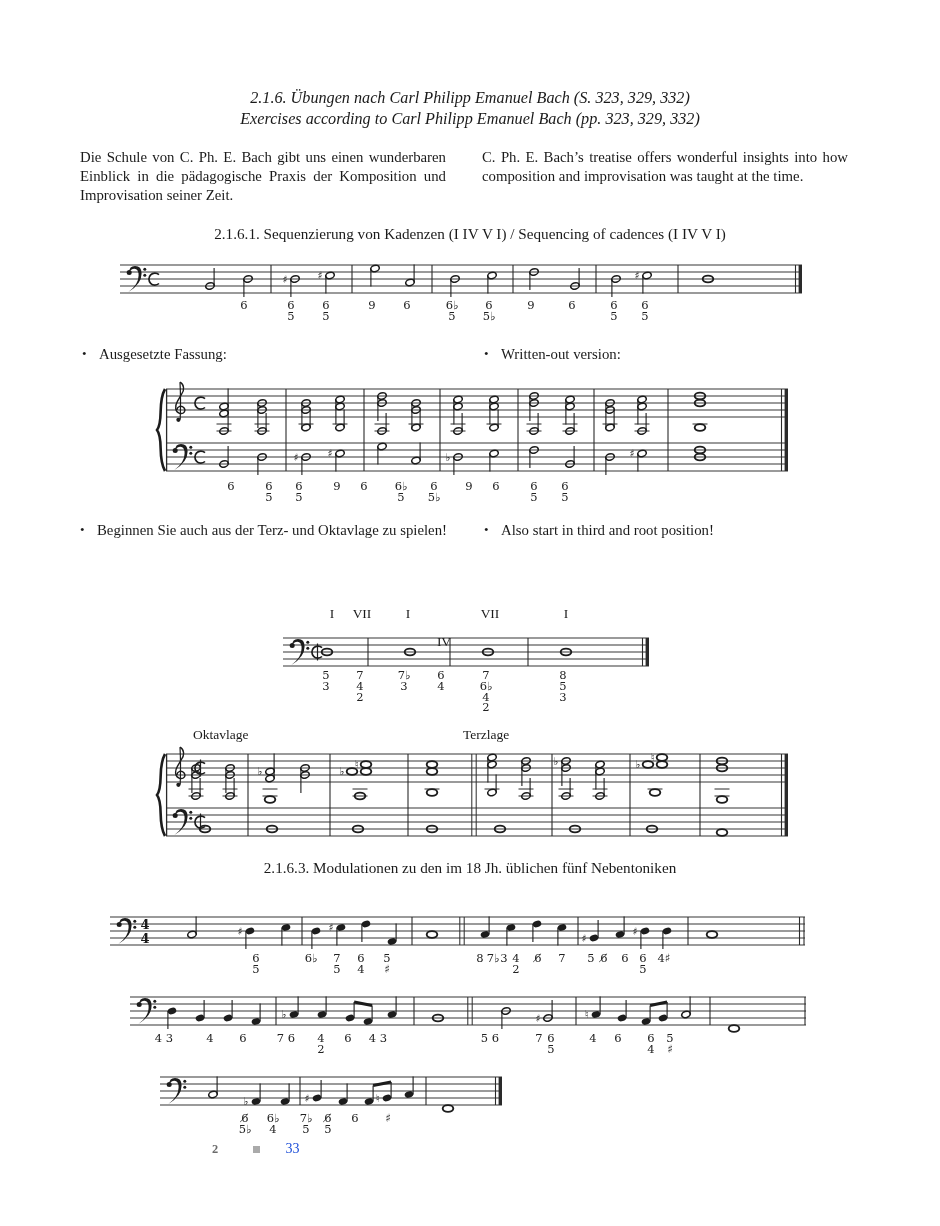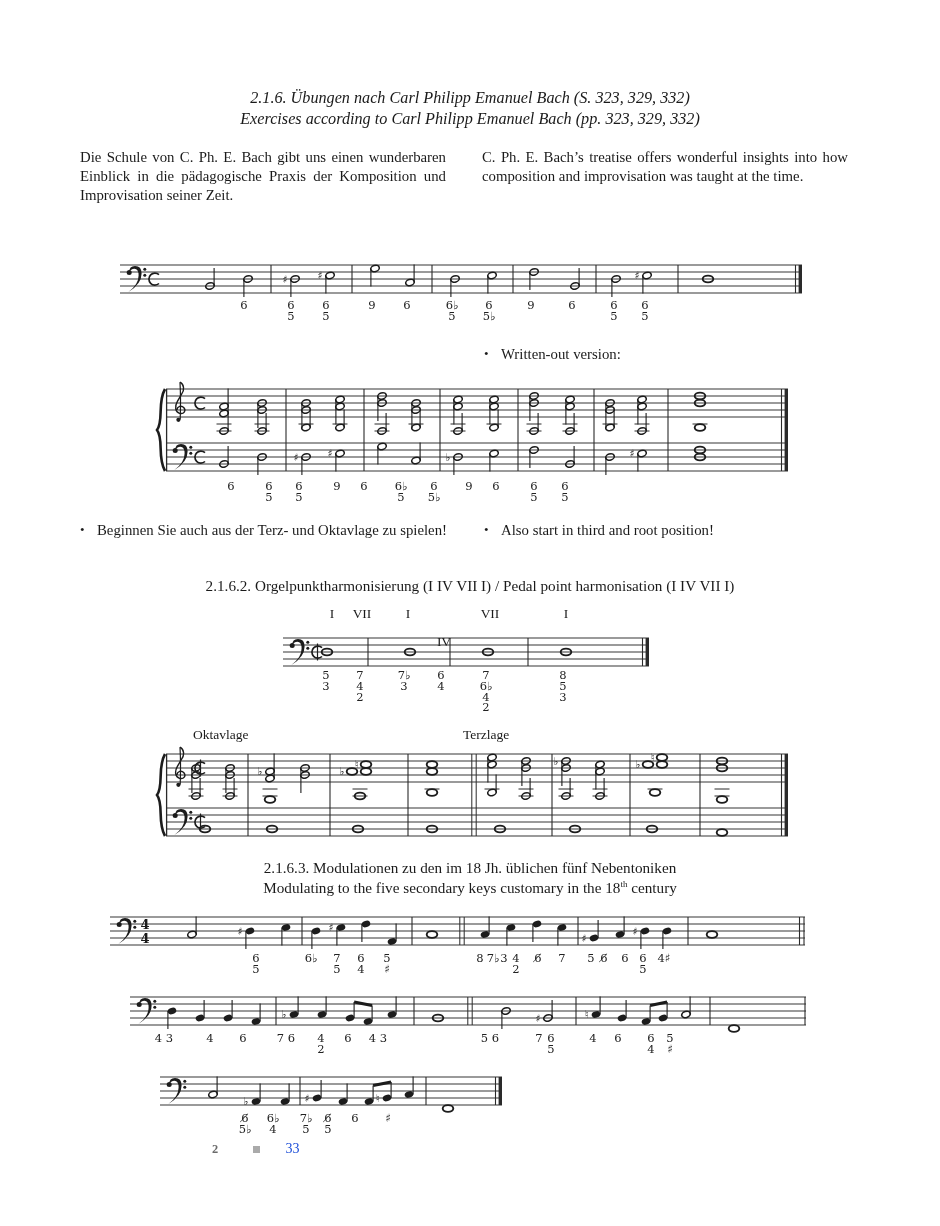--- a/index.html
+++ b/index.html
@@ -38,20 +38,21 @@
     <div>Exercises according to Carl Philipp Emanuel Bach (pp. 323, 329, 332)</div>
   </div>
 
   <div class="abs col" style="left:80px;top:148px;width:366px">
     <p>Die Schule von C. Ph. E. Bach gibt uns einen wunderbaren Einblick in die pädagogische Praxis der Komposition und Improvisation seiner Zeit.</p>
   </div>
   <div class="abs col" style="left:482px;top:148px;width:366px">
     <p>C. Ph. E. Bach’s treatise offers wonderful insights into how composition and improvisation was taught at the time.</p>
   </div>
 
+  <div class="abs center heading" style="top:225px">2.1.6.1. Sequenzierung von Kadenzen (I IV V I) / Sequencing of cadences (I IV V I)</div>
 
   <svg class="staff" style="left: 118px; top: 256px; width: 688px; height: 46px;" viewBox="0 0 688 46">
       <g transform="translate(2 0)">
         <line x1="0" y1="9" x2="682" y2="9" stroke="#2a2a2a" stroke-width="0.95"></line>
         <line x1="0" y1="16" x2="682" y2="16" stroke="#2a2a2a" stroke-width="0.95"></line>
         <line x1="0" y1="23" x2="682" y2="23" stroke="#2a2a2a" stroke-width="0.95"></line>
         <line x1="0" y1="30" x2="682" y2="30" stroke="#2a2a2a" stroke-width="0.95"></line>
         <line x1="0" y1="37" x2="682" y2="37" stroke="#2a2a2a" stroke-width="0.95"></line>
         <line x1="151" y1="9" x2="151" y2="37" stroke="#2a2a2a" stroke-width="1.1"></line>
         <line x1="232" y1="9" x2="232" y2="37" stroke="#2a2a2a" stroke-width="1.1"></line>
@@ -133,20 +134,23 @@
       <div class="fig" style="left: 614px;">
         <div>6</div>
         <div>5</div>
       </div>
       <div class="fig" style="left: 645px;">
         <div>6</div>
         <div>5</div>
       </div>
     </div>
 
+  <div class="abs bullet" style="left:82px;top:345px;width:370px">
+    <span class="bt">Ausgesetzte Fassung:</span>
+  </div>
   <div class="abs bullet" style="left:484px;top:345px;width:370px">
     <span class="bt">Written-out version:</span>
   </div>
 
   <svg class="staff" style="left: 150px; top: 381px; width: 642px; height: 104px;" viewBox="0 0 642 104">
       <g transform="translate(16 0)">
         <line x1="0" y1="8" x2="622" y2="8" stroke="#2a2a2a" stroke-width="0.95"></line>
         <line x1="0" y1="15" x2="622" y2="15" stroke="#2a2a2a" stroke-width="0.95"></line>
         <line x1="0" y1="22" x2="622" y2="22" stroke="#2a2a2a" stroke-width="0.95"></line>
         <line x1="0" y1="29" x2="622" y2="29" stroke="#2a2a2a" stroke-width="0.95"></line>
@@ -336,21 +340,20 @@
       </div>
     </div>
 
   <div class="abs bullet" style="left:484px;top:521px;width:372px">
     <span class="bt">Also start in third and root position!</span>
   </div>
   <div class="abs bullet" style="left:80px;top:521px;width:372px">
     <span class="bt">Beginnen Sie auch aus der Terz- und Oktavlage zu spielen!</span>
   </div>
 
-  <div class="abs center heading" style="top:577px">2.1.6.2. Orgelpunktharmonisierung (I IV VII I) / Pedal point harmonisation (I IV VII I)</div>
 
   <div class="figrow" style="top:606px;height:20px">
       <span class="rn" style="left: 332px;">I</span>
       <span class="rn" style="left: 362px;">VII</span>
       <span class="rn" style="left: 408px;">I</span>
       <span class="rn" style="left: 444px; margin-top: 28px;">IV</span>
       <span class="rn" style="left: 490px;">VII</span>
       <span class="rn" style="left: 566px;">I</span>
     </div>
   <svg class="staff" style="left: 281px; top: 629px; width: 372px; height: 46px;" viewBox="0 0 372 46">
@@ -534,21 +537,20 @@
         <ellipse cx="266" cy="83" rx="5.3" ry="3.4" fill="none" stroke="#1c1c1c" stroke-width="1.9"></ellipse>
         <ellipse cx="334" cy="83" rx="5.3" ry="3.4" fill="none" stroke="#1c1c1c" stroke-width="1.9"></ellipse>
         <ellipse cx="409" cy="83" rx="5.3" ry="3.4" fill="none" stroke="#1c1c1c" stroke-width="1.9"></ellipse>
         <ellipse cx="486" cy="83" rx="5.3" ry="3.4" fill="none" stroke="#1c1c1c" stroke-width="1.9"></ellipse>
         <ellipse cx="556" cy="86.5" rx="5.3" ry="3.4" fill="none" stroke="#1c1c1c" stroke-width="1.9"></ellipse>
       </g>
     </svg>
 
   <div class="abs center heading h3" style="top:858px">
     <div>2.1.6.3. Modulationen zu den im 18 Jh. üblichen fünf Nebentoniken</div>
-    <div><span>Modulating to the five secondary keys customary in the 18</span><sup>th</sup><span> century</span></div>
   </div>
 
   <svg class="staff" style="left: 108px; top: 908px; width: 701px; height: 46px;" viewBox="0 0 701 46">
       <g transform="translate(2 0)">
         <line x1="0" y1="9" x2="695" y2="9" stroke="#2a2a2a" stroke-width="0.95"></line>
         <line x1="0" y1="16" x2="695" y2="16" stroke="#2a2a2a" stroke-width="0.95"></line>
         <line x1="0" y1="23" x2="695" y2="23" stroke="#2a2a2a" stroke-width="0.95"></line>
         <line x1="0" y1="30" x2="695" y2="30" stroke="#2a2a2a" stroke-width="0.95"></line>
         <line x1="0" y1="37" x2="695" y2="37" stroke="#2a2a2a" stroke-width="0.95"></line>
         <line x1="192" y1="9" x2="192" y2="37" stroke="#2a2a2a" stroke-width="1.1"></line>

